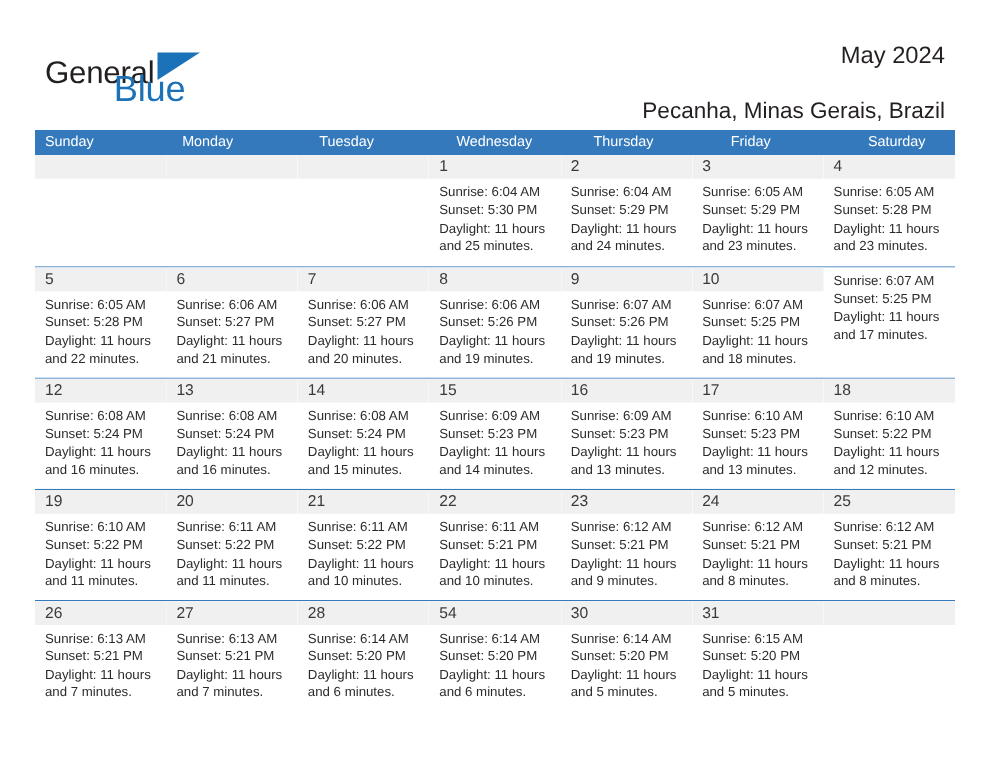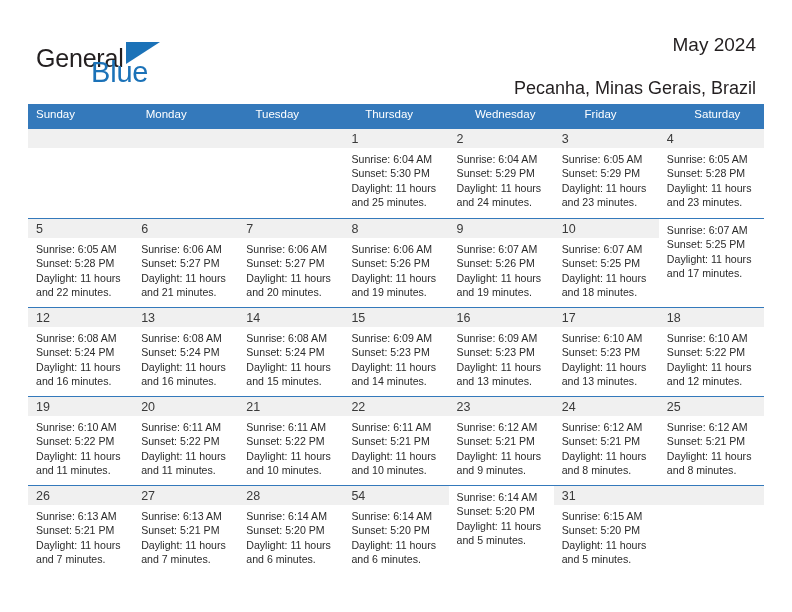--- a/index.html
+++ b/index.html
@@ -87,21 +87,21 @@
   
   .calendar {
     position: absolute;
     left: 28px;
     top: 104px;
     width: 736px;
   }
   .weekday-header {
     display: flex;
     background: #3479bb;
-    height: 25px;
+    height: 20px;
     gap: 32px;
   }
   .weekday-cell {
     flex: 1 1 0;
     color: #ffffff;
     font-size: 11.5px;
     line-height: 21px;
     padding-left: 8px;
     box-sizing: border-box;
     white-space: nowrap;
@@ -164,22 +164,22 @@
       <div class="cal-subtitle">Pecanha, Minas Gerais, Brazil</div>
     </div>
   </div>
 
   <div class="calendar">
 
     <div class="weekday-header">
       <div class="weekday-cell">Sunday</div>
       <div class="weekday-cell">Monday</div>
       <div class="weekday-cell">Tuesday</div>
+      <div class="weekday-cell">Wednesday</div>
       <div class="weekday-cell">Thursday</div>
-      <div class="weekday-cell">Wednesday</div>
       <div class="weekday-cell">Friday</div>
       <div class="weekday-cell">Saturday</div>
     </div>
 
     <div class="week-row first">
       <div class="day-cell empty">
         <div class="day-number-band"><span class="day-number"></span></div>
         <div class="day-body">
           <div class="day-line"></div>
           <div class="day-line"></div>
@@ -471,20 +471,21 @@
       <div class="day-cell">
         <div class="day-number-band"><span class="day-number">54</span></div>
         <div class="day-body">
           <div class="day-line">Sunrise: 6:14 AM</div>
           <div class="day-line">Sunset: 5:20 PM</div>
           <div class="day-line">Daylight: 11 hours</div>
           <div class="day-line">and 6 minutes.</div>
         </div>
       </div>
       <div class="day-cell">
+        <div class="day-number-band"><span class="day-number">30</span></div>
         <div class="day-body">
           <div class="day-line">Sunrise: 6:14 AM</div>
           <div class="day-line">Sunset: 5:20 PM</div>
           <div class="day-line">Daylight: 11 hours</div>
           <div class="day-line">and 5 minutes.</div>
         </div>
       </div>
       <div class="day-cell">
         <div class="day-number-band"><span class="day-number">31</span></div>
         <div class="day-body">

